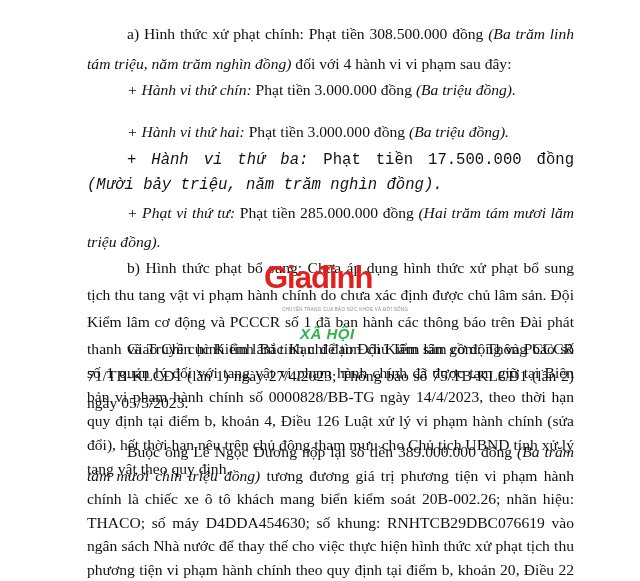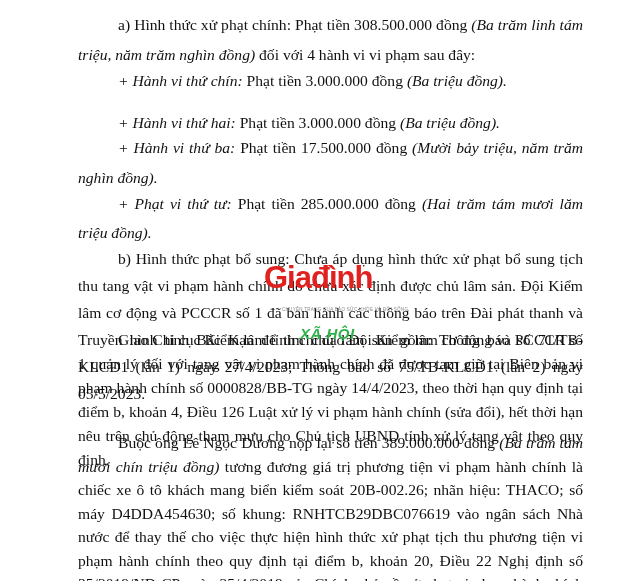--- a/index.html
+++ b/index.html
@@ -2,21 +2,21 @@
 <html><head>
 <meta charset="utf-8">
 <style>
   html, body { margin: 0; padding: 0; background: #ffffff; }
   body { width: 640px; height: 581px; overflow: hidden; position: relative; }
   .page {
     position: absolute; left: 78px; top: 0; width: 505px;
     font-family: "Liberation Serif", "DejaVu Serif", serif;
     font-size: 15.6px; color: #111111; line-height: 22px;
   }
-  .para { margin: 0; text-align: justify; text-indent: 40px; }
+  .para { margin: 9px; text-align: justify; text-indent: 40px; }
   .para .it { font-style: italic; }
   .watermark {
     position: absolute; left: 264px; top: 262px; width: 140px; height: 56px;
     pointer-events: none;
   }
   .wm-top {
     position: absolute; left: 0; top: 0;
     font-family: "Liberation Sans", "DejaVu Sans", sans-serif;
     font-weight: bold; font-size: 31px; color: #e0211f; letter-spacing: -1px; line-height: 32px;
   }
@@ -33,21 +33,21 @@
     font-size: 4.5px; color: #888; white-space: nowrap; letter-spacing: 0.3px;
   }
 </style>
 </head>
 <body>
 
 <div class="page">
   <p class="para" style="position:absolute;top:10px;line-height:30px;"><span>a) Hình thức xử phạt chính: Phạt tiền 308.500.000 đồng </span><span class="it">(Ba trăm linh tám triệu, năm trăm nghìn đồng)</span><span> đối với 4 hành vi vi phạm sau đây:</span></p>
   <p class="para" style="position:absolute;top:66px;line-height:30px;"><span class="it">+ Hành vi thứ chín:</span><span> Phạt tiền 3.000.000 đồng </span><span class="it">(Ba triệu đồng).</span></p>
   <p class="para" style="position:absolute;top:108px;line-height:30px;"><span class="it">+ Hành vi thứ hai:</span><span> Phạt tiền 3.000.000 đồng </span><span class="it">(Ba triệu đồng).</span></p>
-  <p class="para" style="position:absolute;top:133px;line-height:30px;"><span class="it">+ Hành vi thứ ba:</span><span> Phạt tiền 17.500.000 đồng </span><span class="it">(Mười bảy triệu, năm trăm nghìn đồng).</span></p>
+  <p class="para" style="position:absolute;top:139px;line-height:25px;font-family:Liberation Mono, monospace;"><span class="it">+ Hành vi thứ ba:</span><span> Phạt tiền 17.500.000 đồng </span><span class="it">(Mười bảy triệu, năm trăm nghìn đồng).</span></p>
   <p class="para" style="position:absolute;top:189px;line-height:29px;"><span class="it">+ Phạt vi thứ tư:</span><span> Phạt tiền 285.000.000 đồng </span><span class="it">(Hai trăm tám mươi lăm triệu đồng).</span></p>
   <p class="para" style="position:absolute;top:245px;line-height:27px;"><span>b) Hình thức phạt bổ sung: Chưa áp dụng hình thức xử phạt bổ sung tịch thu tang vật vi phạm hành chính do chưa xác định được chủ lâm sản. Đội Kiểm lâm cơ động và PCCCR số 1 đã ban hành các thông báo trên Đài phát thanh và Truyền hình tỉnh Bắc Kạn để tìm chủ lâm sản gồm: Thông báo số 71/TB-KLCĐ1 (lần 1) ngày 27/4/2023; Thông báo số 75/TB-KLCĐ1 (lần 2) ngày 05/5/2023.</span></p>
   <p class="para" style="position:absolute;top:328px;line-height:24px;"><span>Giao Chi cục Kiểm lâm tỉnh chỉ đạo Đội Kiểm lâm cơ động và PCCCR số 1 quản lý đối với tang vật vi phạm hành chính đã được tạm giữ tại Biên bản vi phạm hành chính số 0000828/BB-TG ngày 14/4/2023, theo thời hạn quy định tại điểm b, khoản 4, Điều 126 Luật xử lý vi phạm hành chính (sửa đổi), hết thời hạn nêu trên chủ động tham mưu cho Chủ tịch UBND tỉnh xử lý tang vật theo quy định.</span></p>
   <p class="para" style="position:absolute;top:431px;line-height:23.5px;"><span>Buộc ông Lê Ngọc Dương nộp lại số tiền 389.000.000 đồng </span><span class="it">(Ba trăm tám mươi chín triệu đồng)</span><span> tương đương giá trị phương tiện vi phạm hành chính là chiếc xe ô tô khách mang biển kiểm soát 20B-002.26; nhãn hiệu: THACO; số máy D4DDA454630; số khung: RNHTCB29DBC076619 vào ngân sách Nhà nước để thay thế cho việc thực hiện hình thức xử phạt tịch thu phương tiện vi phạm hành chính theo quy định tại điểm b, khoản 20, Điều 22 Nghị định số 35/2019/NĐ-CP ngày 25/4/2019 của Chính phủ về xử phạt vi phạm hành chính trong lĩnh vực lâm nghiệp, được sửa đổi, bổ sung tại điểm d, khoản 13, Điều 1</span></p>
 </div>
 
 <div class="watermark">
   <span class="wm-top">Giađình</span>
   <span class="wm-bottom">XÃ HỘI</span>
   <span class="wm-tag">CHUYÊN TRANG CỦA BÁO SỨC KHỎE VÀ ĐỜI SỐNG</span>

